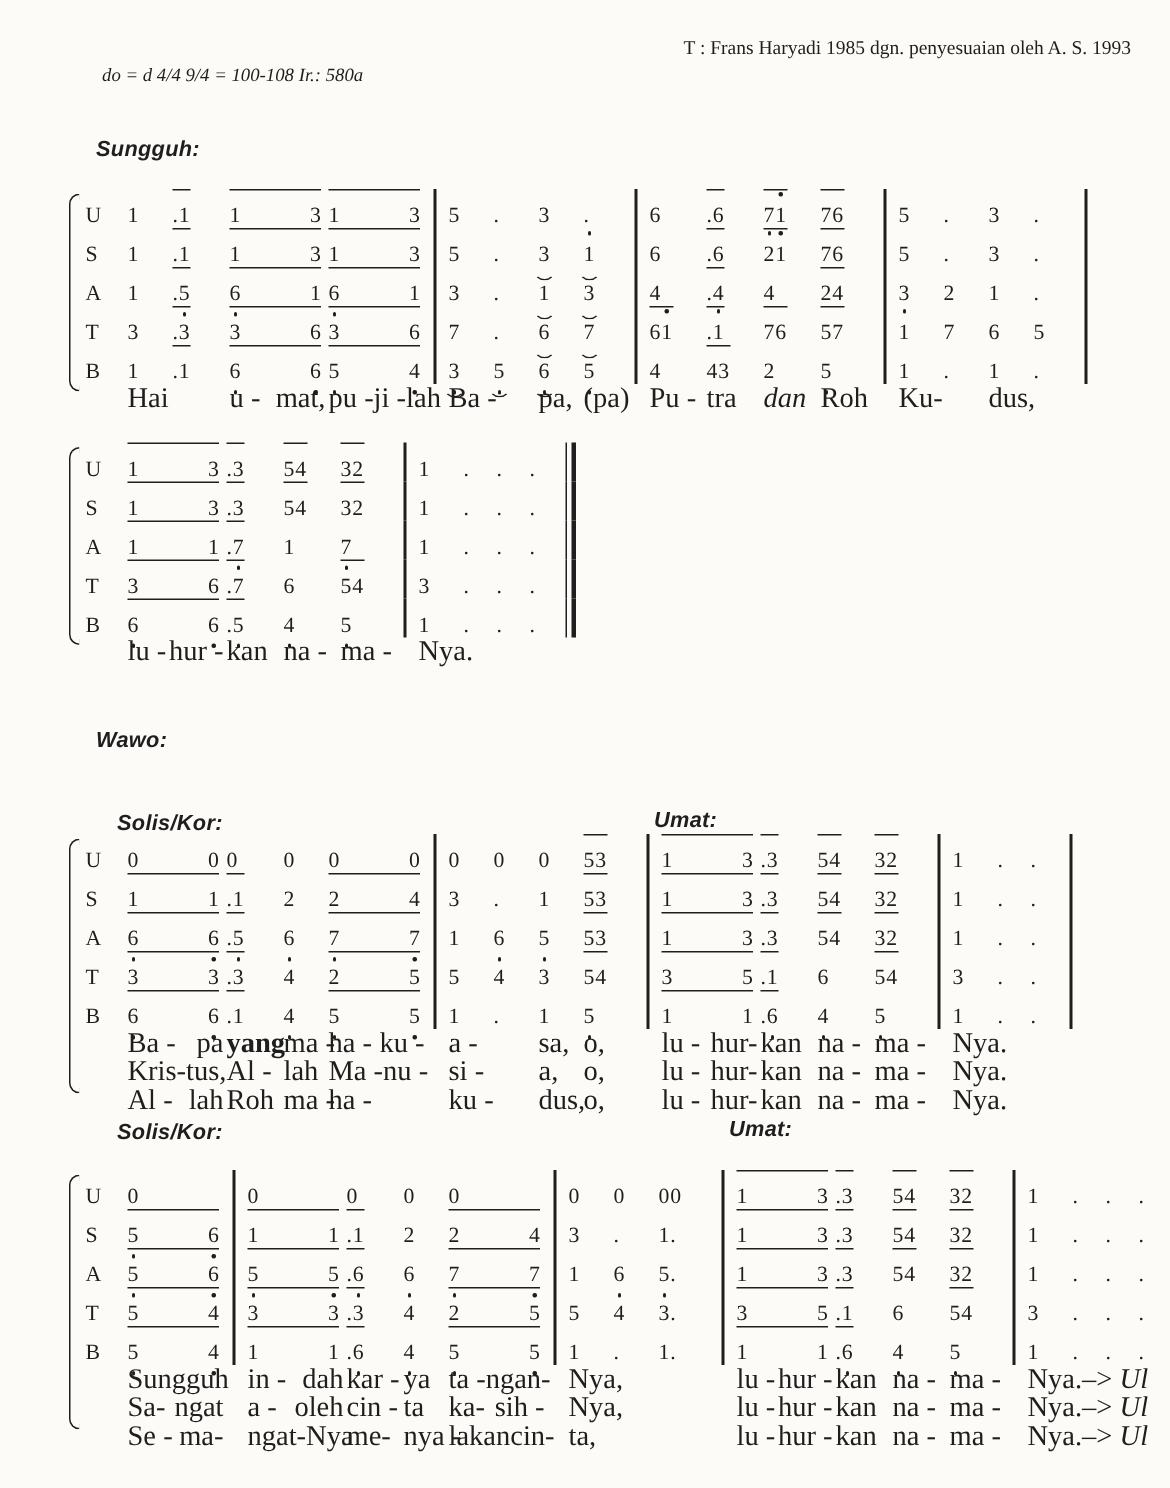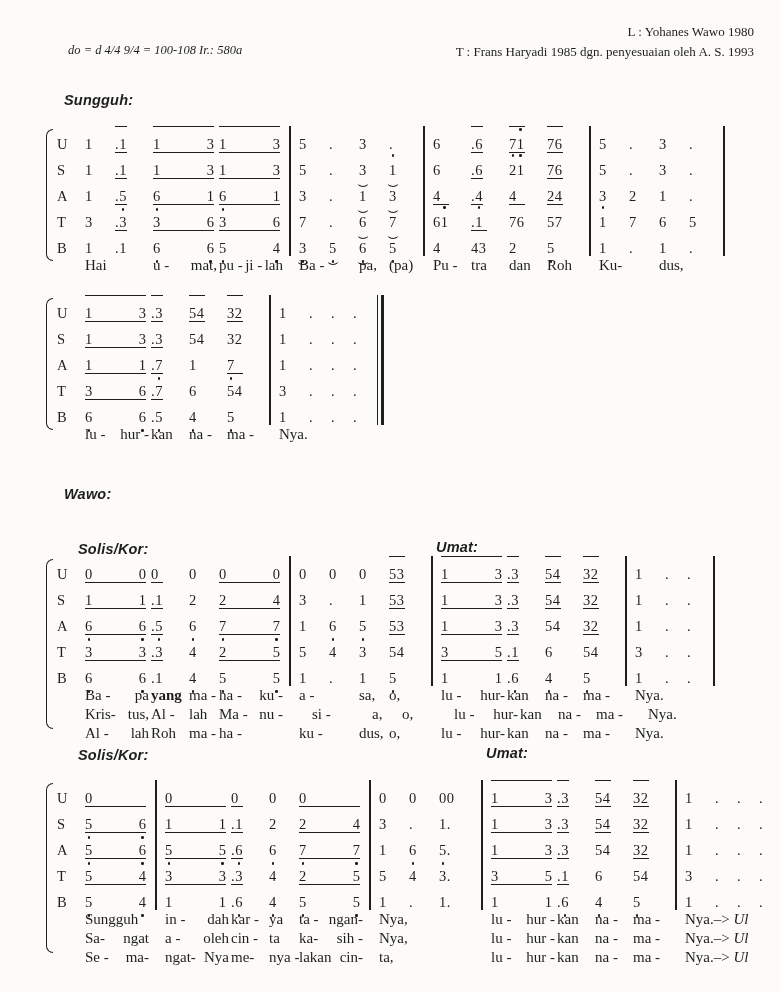--- a/index.html
+++ b/index.html
@@ -56,36 +56,35 @@
     content:""; position:absolute; left:50%; margin-left:-1.3px;
     width:2.6px; height:2.6px; border-radius:50%; background:var(--ink);
   }
   .d.hi::after{ top:-3px; }
   .d.lo::after{ bottom:-2px; }
   .bar{ flex:none; align-self:stretch; display:flex; justify-content:center; }
   .bar i{ display:block; width:1.3px; height:100%; background:var(--ink); }
   .bar.endbar{ justify-content:flex-start; gap:2.5px; padding-left:4px; }
   .bar.endbar .thin{ display:block; width:1.3px; height:100%; background:var(--ink); }
   .bar.endbar .thick{ display:block; width:3.6px; height:100%; background:var(--ink); }
-  .lrow{ display:flex; align-items:flex-start; height:19px; line-height:19px; padding-left:11px; font-size:15px; }
+  .lrow{ display:flex; align-items:flex-start; height:19px; line-height:19px; padding-left:11px; font-size:19px; }
   .lrow .vlabel{ width:26px; }
   .lcell{ position:relative; flex:none; display:inline-flex; padding-left:2px; }
   .lcell.just{ justify-content:space-between; }
   .syl{ white-space:nowrap; }
   .syl i{ font-style:italic; }
 </style>
 </head>
 <body>
 
 <div class="page">
 
   <div class="keyline">do = d 4/4  9/4 = 100-108   Ir.: 580a</div>
 
   <div class="credits">
-    <div>L : Yohanes Wawo 1980</div>
     <div>T : Frans Haryadi 1985 dgn. penyesuaian oleh A. S. 1993</div>
   </div>
 
   <div class="seclabel" id="lab-ulangan">Sungguh:</div>
   <div class="system" id="sys1">
       <div class="bracket"></div>
       <div class="vrow">
         <span class="vlabel">U</span>
         <span class="cell" style="width: 30px;"><span class="grp">
             <span class="part"><span class="d">1</span></span>
@@ -436,21 +435,21 @@
         <span class="lcell" style="width: 30px;">
           <span class="syl">(pa)</span>
         </span>
         <span class="lcell" style="width: 14px;"></span>
         <span class="lcell" style="width: 38px;">
           <span class="syl">Pu -</span>
         </span>
         <span class="lcell" style="width: 38px;">
           <span class="syl">tra</span>
         </span>
-        <span class="lcell" style="width: 38px;">
+        <span class="lcell" style="width: 38px; font-style: italic;">
           <span class="syl">dan</span>
         </span>
         <span class="lcell" style="width: 38px;">
           <span class="syl">Roh</span>
         </span>
         <span class="lcell" style="width: 14px;"></span>
         <span class="lcell" style="width: 30px;">
           <span class="syl">Ku-</span>
         </span>
         <span class="lcell" style="width: 30px;"></span>
@@ -1043,21 +1042,21 @@
           <span class="syl">Al -</span>
         </span>
         <span class="lcell" style="width: 30px;">
           <span class="syl">lah</span>
         </span>
         <span class="lcell just" style="width: 66px;">
           <span class="syl">Ma -</span>
           <span class="syl">nu -</span>
         </span>
         <span class="lcell" style="width: 14px;"></span>
-        <span class="lcell" style="width: 30px; margin-left: 13px;">
+        <span class="lcell" style="width: 30px;">
           <span class="syl">si -</span>
         </span>
         <span class="lcell" style="width: 30px;"></span>
         <span class="lcell" style="width: 30px;">
           <span class="syl">a,</span>
         </span>
         <span class="lcell" style="width: 38px;">
           <span class="syl">o,</span>
         </span>
         <span class="lcell" style="width: 14px;"></span>

